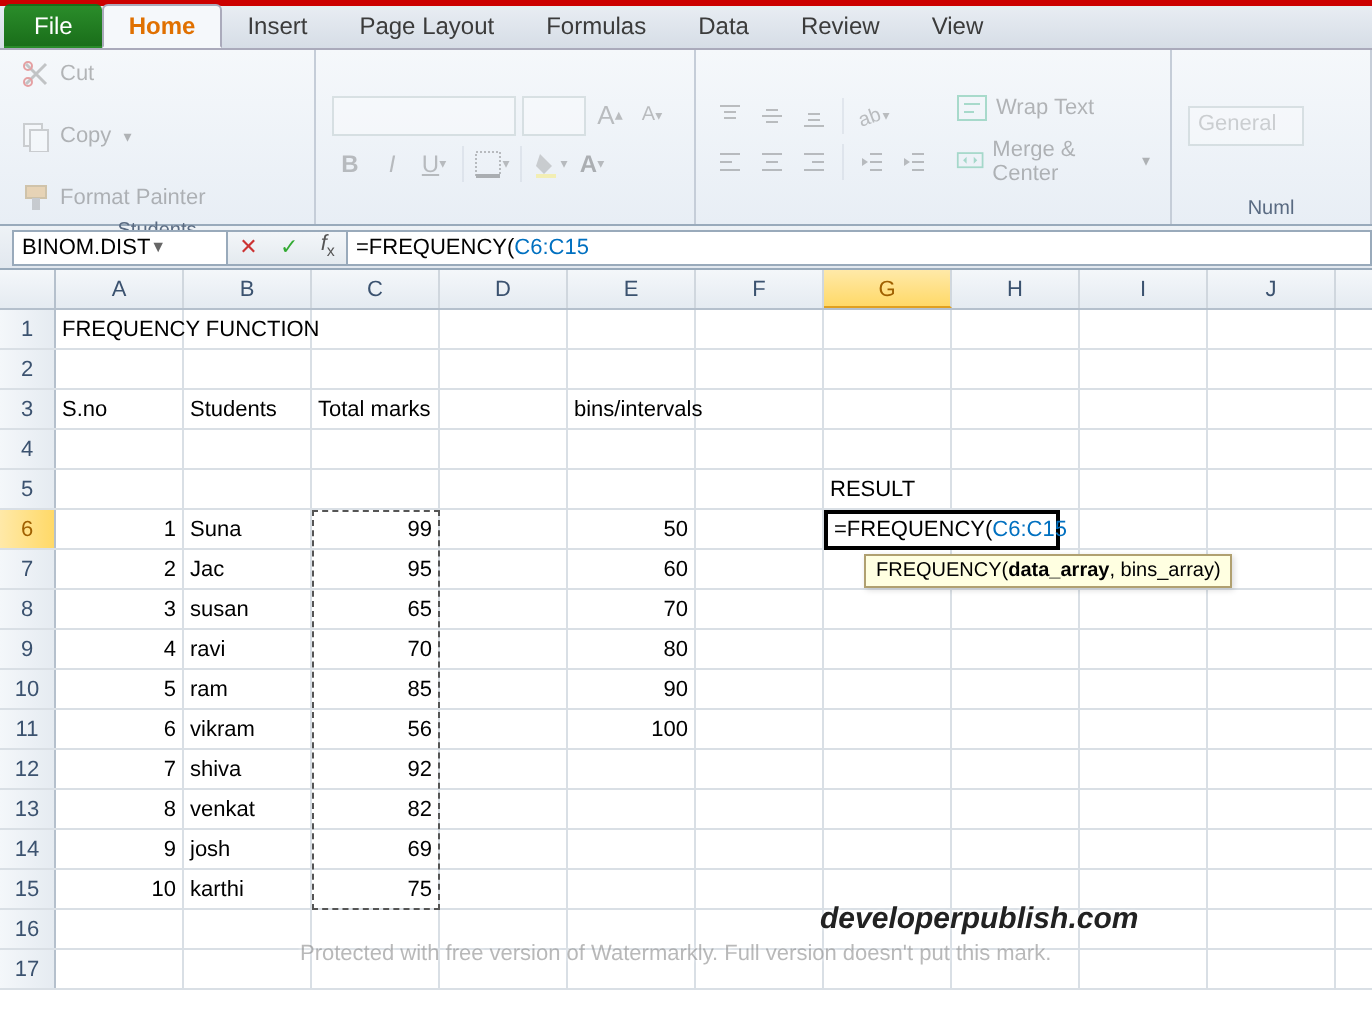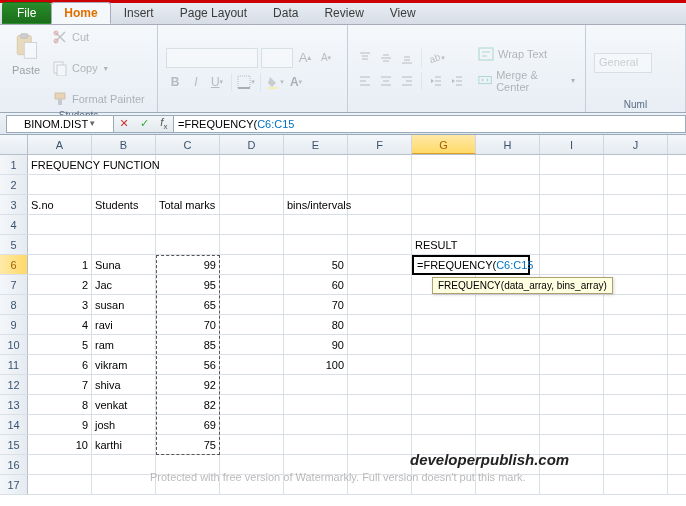--- a/index.html
+++ b/index.html
@@ -27,21 +27,21 @@
 .paste-ico svg { width:28px; height:28px; }
 .font-row { display:flex; align-items:center; gap:3px; }
 .font-name { width:92px; height:20px; background:#fff; border:1px solid #abb; font-size:11px; padding:2px 4px; color:#888; }
 .font-size { width:32px; height:20px; background:#fff; border:1px solid #abb; font-size:11px; padding:2px 4px; color:#888; }
 .ribbtn { width:18px; height:18px; display:inline-flex; align-items:center; justify-content:center; color:#555; font-size:12px; }
 .sep { width:1px; height:18px; background:#c5cdd8; margin:0 2px; }
 .disabled { opacity:0.35; }
 
 
 .fxbar { height:22px; background:linear-gradient(#eef2f6,#e2e8ef); border-bottom:1px solid #9ab; display:flex; align-items:center; }
-.namebox { width:108px; height:18px; background:#fff; border:1px solid #9ab; margin:0 0 0 6px; display:flex; align-items:center; padding:0 4px; font-size:11px; justify-content:center; }
+.namebox { width:108px; height:18px; background:#fff; border:1px solid #9ab; margin:0 0 0 6px; display:flex; align-items:center; padding:0 4px; font-size:11px; justify-content:flex-start; }
 .namebox .dd { color:#666; font-size:8px; }
 .fxbtns { width:60px; display:flex; align-items:center; justify-content:space-around; border:1px solid #9ab; border-left:none; height:18px; background:linear-gradient(#f3f6f9,#e4eaef); }
 .fxbtns span { font-size:11px; color:#555; }
 .fxinput { flex:1; height:18px; background:#fff; border:1px solid #9ab; border-left:none; padding:0 4px; font-size:11px; display:flex; align-items:center; }
 .fxinput .ref { color:#0070c0; }
 
 
 .grid { position:relative; }
 .colhdrs { display:flex; height:20px; background:linear-gradient(#f4f7fa,#e5ebf1); border-bottom:1px solid #b5c0cc; }
 .corner { width:28px; border-right:1px solid #b5c0cc; background:linear-gradient(#f4f7fa,#e5ebf1); }
@@ -58,56 +58,47 @@
 
 .marquee { position:absolute; border:1.5px dashed #555; pointer-events:none; animation:none; }
 
 
 .active-cell { position:absolute; border:2px solid #000; background:#fff; pointer-events:none; z-index:3; }
 .active-text { position:absolute; font-size:11px; z-index:4; padding:0 3px; line-height:18px; }
 .active-text .ref { color:#0070c0; }
 
 
 .tooltip { position:absolute; background:#ffffe1; border:1px solid #b0a070; font-size:10px; padding:2px 5px; z-index:5; box-shadow:1px 1px 3px rgba(0,0,0,0.15); }
-.tooltip b { font-weight:normal; }
+.tooltip b { font-weight:bold; }
 
 
 .wm { position:absolute; font-size:11px; color:rgba(100,100,100,0.45); z-index:2; pointer-events:none; text-shadow:0 0 2px #fff; }
 .wm.brand { font-size:15px; font-weight:bold; font-style:italic; color:#222; }
 
 svg { display:block; }
 </style>
 </head>
 <body>
 
 <div class="titlebar"></div>
 
 <div class="tabs">
   <div class="tab file">File</div>
   <div class="tab active">Home</div>
   <div class="tab">Insert</div>
   <div class="tab">Page Layout</div>
+  <div class="tab">Formulas</div>
   <div class="tab">Data</div>
   <div class="tab">Review</div>
   <div class="tab">View</div>
 </div>
 
 <div class="ribbon">
   <div class="group" style="width:158px">
     <div class="group-body">
-      <div class="paste-btn disabled">
-        <span class="ico ico-lg paste-ico">
-          <svg viewBox="0 0 32 32">
-              <rect x="6" y="4" width="16" height="22" rx="2" fill="#d9a84a" stroke="#a07020"></rect>
-              <rect x="10" y="2" width="8" height="5" rx="1" fill="#888" stroke="#555"></rect>
-              <rect x="14" y="12" width="14" height="18" fill="#fff" stroke="#888"></rect>
-            </svg>
-        </span>
-        <span>Paste</span>
-      </div>
       <div class="vstack">
         <div class="btn-sm disabled">
           <span class="ico">
               <svg viewBox="0 0 16 16">
                 <path d="M3 3l10 10M13 3L3 13" stroke="#666" stroke-width="1.5"></path>
                 <circle cx="4" cy="12" r="2" fill="none" stroke="#c00"></circle>
                 <circle cx="4" cy="4" r="2" fill="none" stroke="#c00"></circle>
               </svg>
             </span>
           <span>Cut</span>

